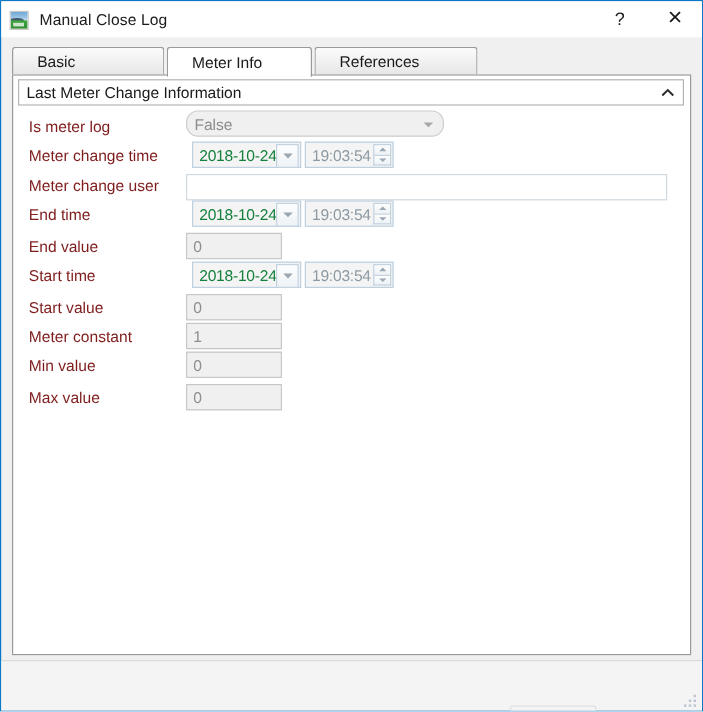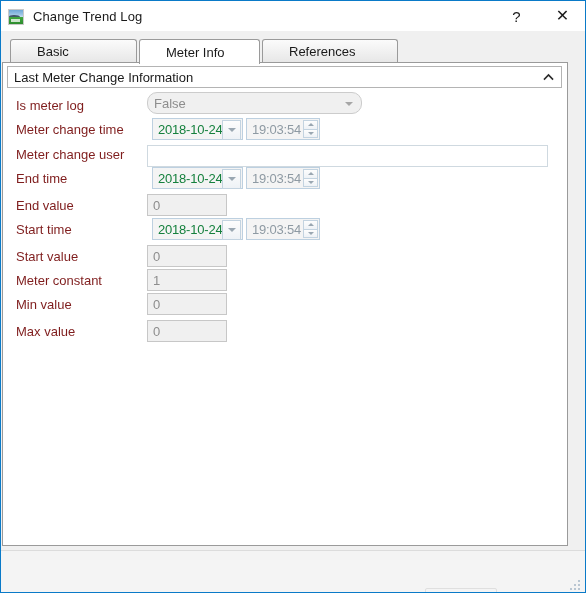--- a/index.html
+++ b/index.html
@@ -103,37 +103,37 @@
     height: 23px;
     box-sizing: border-box;
     border: 1px solid #9a9a9a;
     border-bottom: none;
     border-radius: 3px 3px 0 0;
     background: linear-gradient(#fbfbfb, #efefef 60%, #e7e7e7);
     font-size: 13px;
     color: #1a1a1a;
     display: flex;
     align-items: center;
-    padding-left: 26px;
+    padding-left: 20px;
     cursor: default;
   }
   .tab.selected {
     background: #ffffff;
     height: 25px;
     z-index: 5;
     border-color: #9a9a9a;
   }
   #tab-0 { left: 0;   width: 127px; }
   #tab-1 { left: 129px; width: 121px; }
   #tab-2 { left: 252px; width: 136px; }
 
   
   #tabpanel {
     position: absolute;
-    left: 1px;
+    left: 9px;
     top: 61px;
     width: 566px;
     height: 484px;
     box-sizing: border-box;
     border: 1px solid #9a9a9a;
     background: #ffffff;
   }
 
   
   #group-header {
@@ -355,21 +355,21 @@
 <body>
 
 <div id="window">
 
   <div id="titlebar">
     <div id="app-icon">
       <div class="sky"></div>
       <div class="hill"></div>
       <div class="field"></div>
     </div>
-    <span id="title-text">Change Trend Log</span>
+    <span id="title-text">Manual Close Log</span>
 
     <button class="titlebtn" id="btn-help">
       <span>?</span>
     </button>
     <button class="titlebtn" id="btn-close">
       <span class="x">✕</span>
     </button>
   </div>
 
   <div id="tabstrip">

